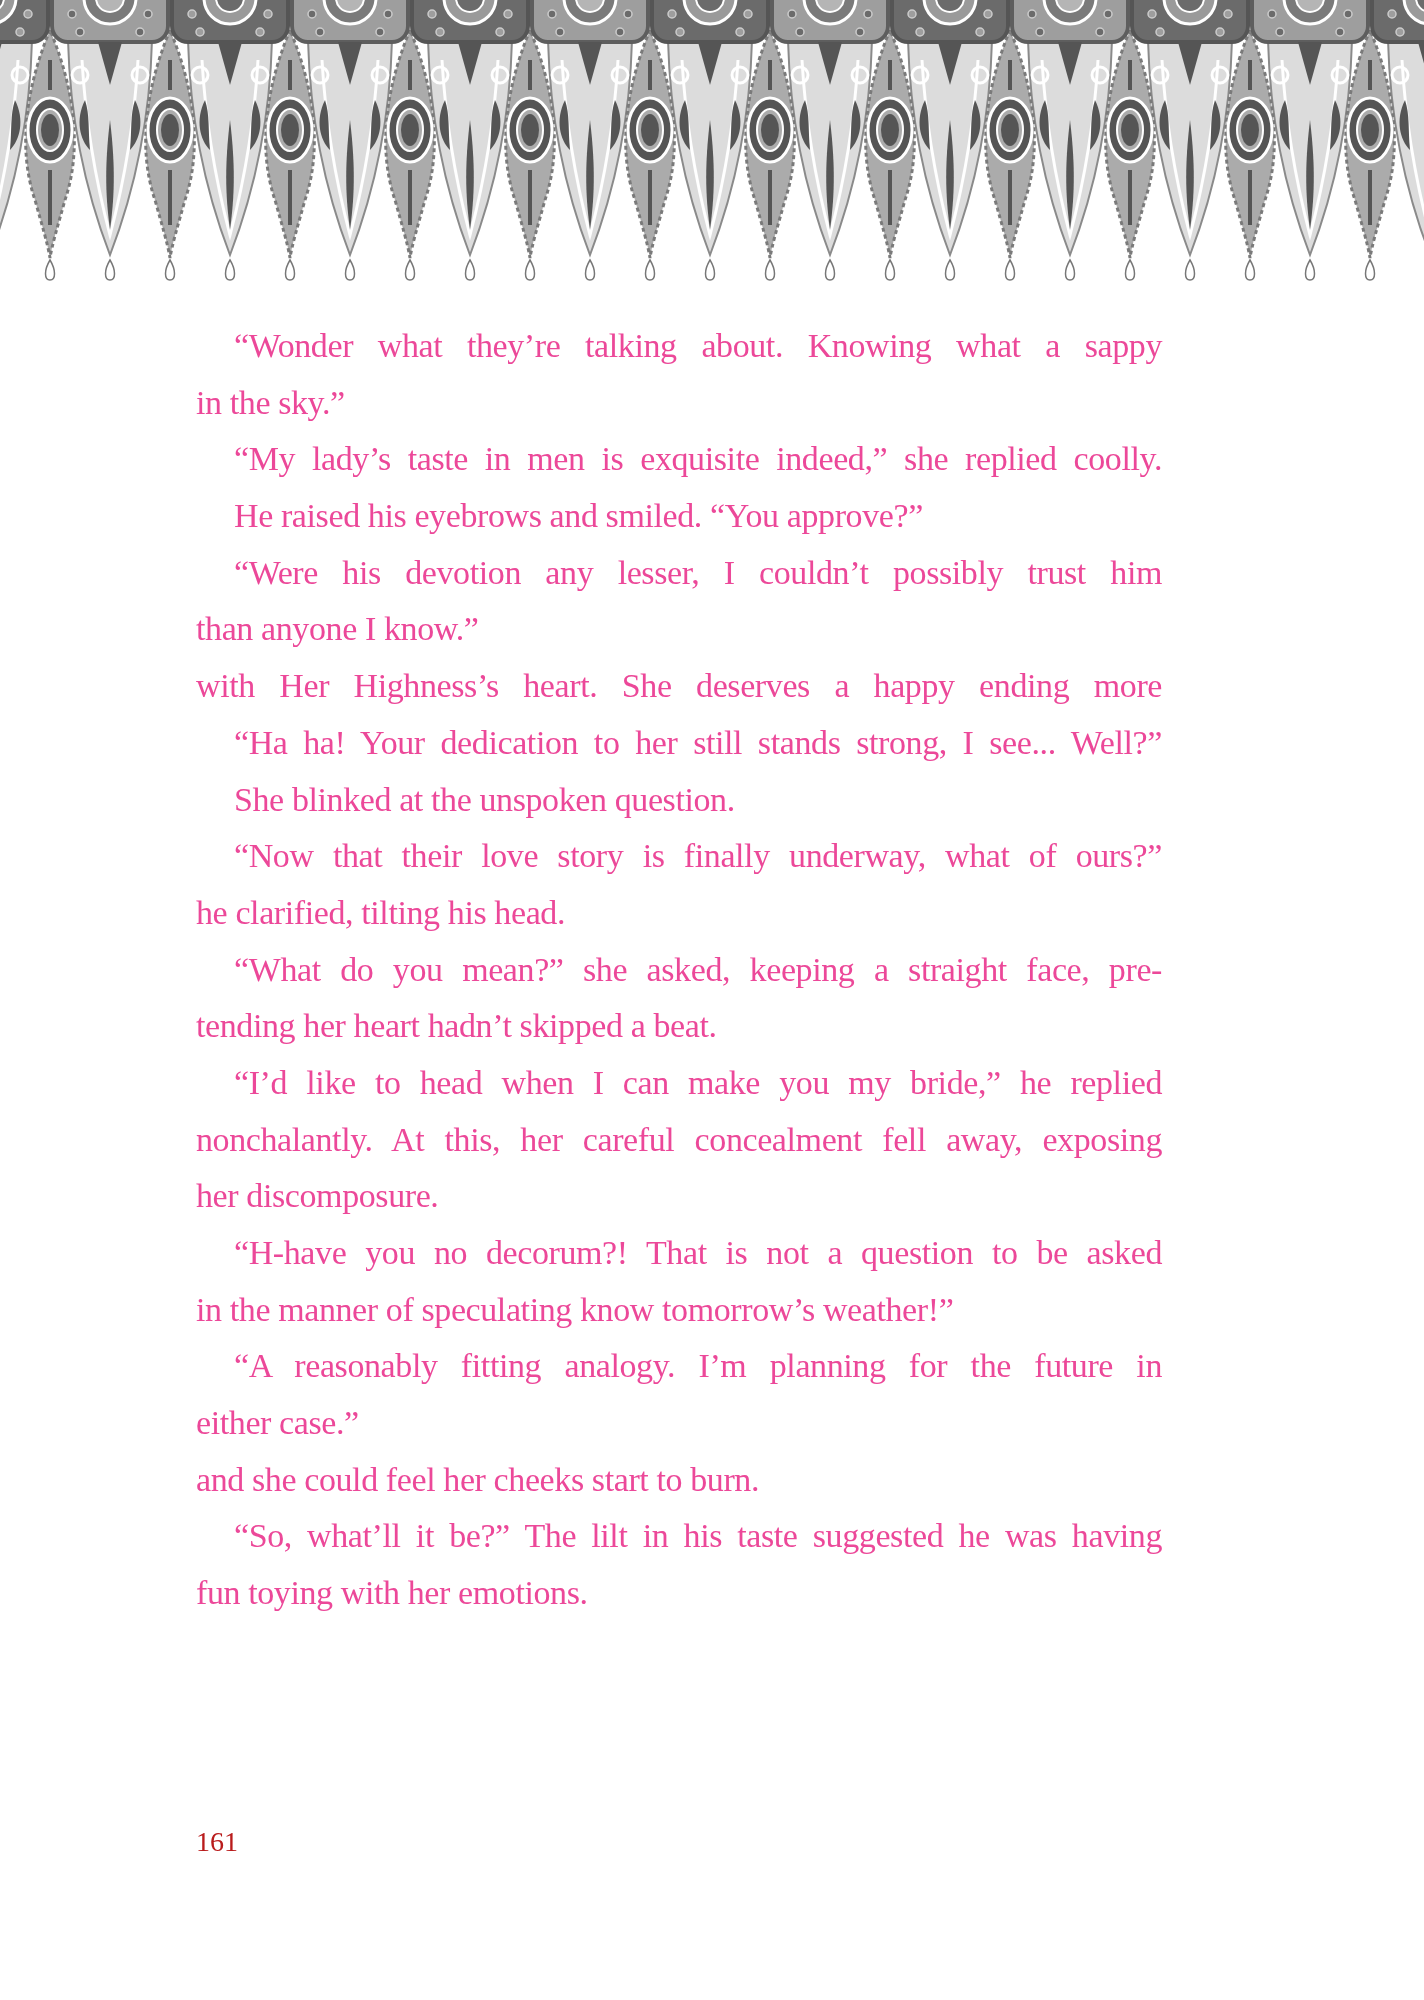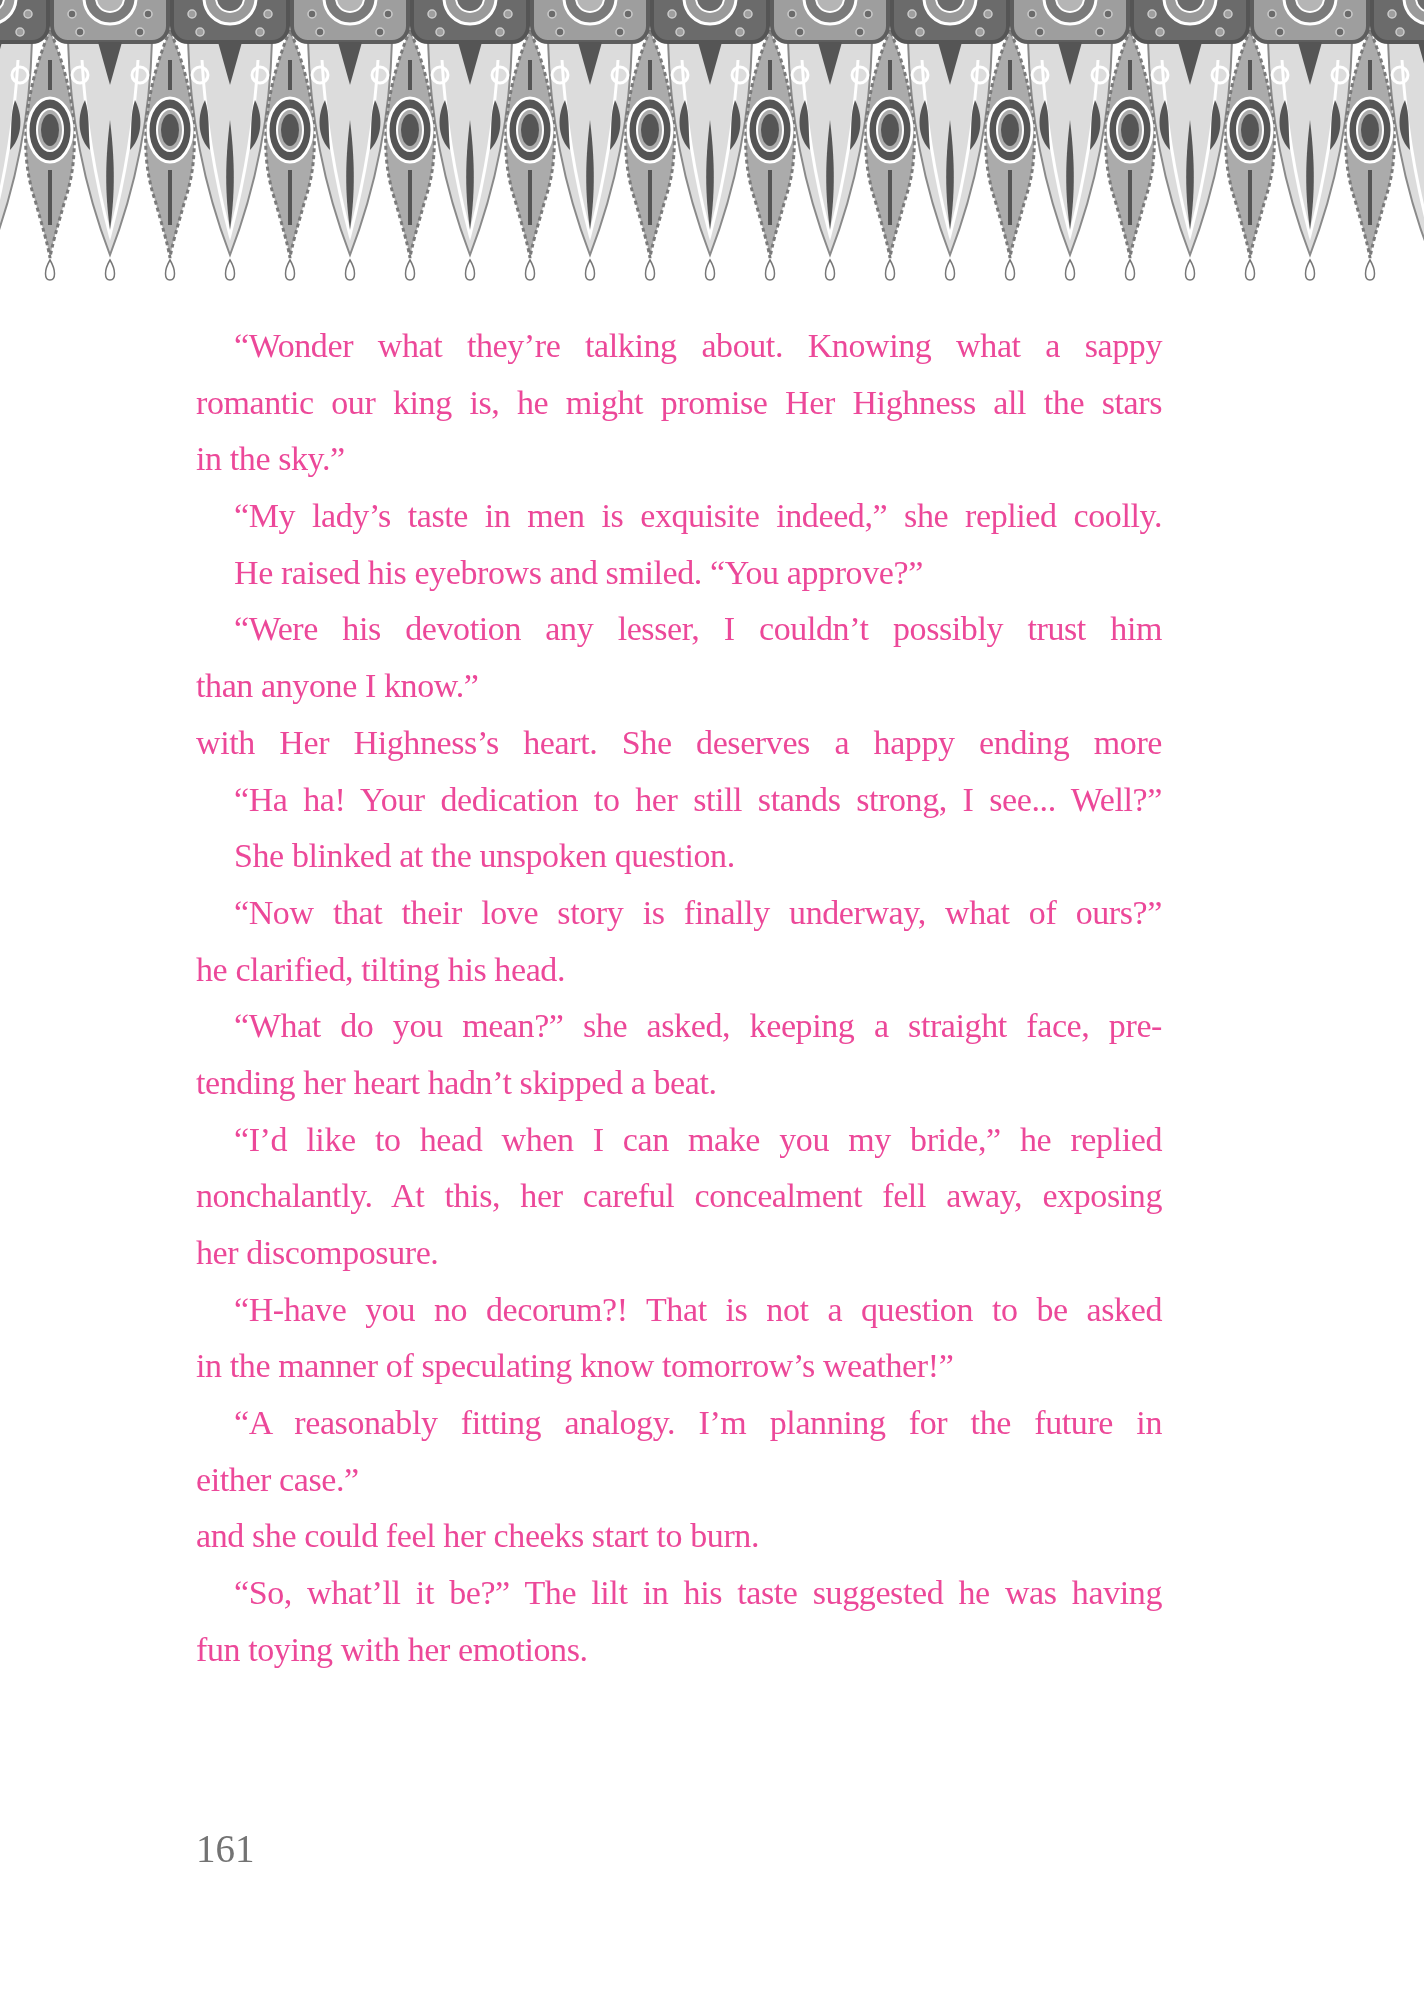--- a/index.html
+++ b/index.html
@@ -13,21 +13,21 @@
     height: 56.7px;
     color: #ec4899;
     white-space: nowrap;
     letter-spacing: -0.4px;
   }
   .line.full { text-align: justify; text-align-last: justify; }
   .line.indent { padding-left: 38px; }
   .page-number {
     position: absolute; left: 196px; top: 1826px;
     font-family: "Liberation Serif", "DejaVu Serif", serif;
-    font-size: 39px; color: #737373;
+    font-size: 28px; color: #b91c1c;
   }
 </style>
 </head>
 <body>
 
 <svg class="border" viewBox="0 0 1424 290" xmlns="http://www.w3.org/2000/svg">
   <defs>
     <pattern id="motif" x="-10" y="0" width="240" height="290" patternUnits="userSpaceOnUse">
 
       <path d="M78,40 C80,120 95,190 120,255 C145,190 160,120 162,40 Z" fill="#dcdcdc" stroke="#8a8a8a" stroke-width="2"></path>
@@ -90,21 +90,20 @@
       <circle cx="270" cy="32" r="4" fill="#9e9e9e" stroke="#ccc" stroke-width="1.5"></circle>
       <circle cx="30" cy="32" r="4" fill="#9e9e9e" stroke="#ccc" stroke-width="1.5"></circle>
       <circle cx="38" cy="14" r="4" fill="#9e9e9e" stroke="#ccc" stroke-width="1.5"></circle>
     </pattern>
   </defs>
   <rect x="0" y="0" width="1424" height="290" fill="url(#motif)"></rect>
 </svg>
 
 <div class="text-block" id="text-block">
     <div class="line full indent">“Wonder what they’re talking about. Knowing what a sappy</div>
-    <div class="line full">romantic our king is, he might promise Her Highness all the stars</div>
     <div class="line">in the sky.”</div>
     <div class="line full indent">“My lady’s taste in men is exquisite indeed,” she replied coolly.</div>
     <div class="line indent">He raised his eyebrows and smiled. “You approve?”</div>
     <div class="line full indent">“Were his devotion any lesser, I couldn’t possibly trust him</div>
     <div class="line">than anyone I know.”</div>
     <div class="line full">with Her Highness’s heart. She deserves a happy ending more</div>
     <div class="line full indent">“Ha ha! Your dedication to her still stands strong, I see... Well?”</div>
     <div class="line indent">She blinked at the unspoken question.</div>
     <div class="line full indent">“Now that their love story is finally underway, what of ours?”</div>
     <div class="line">he clarified, tilting his head.</div>

